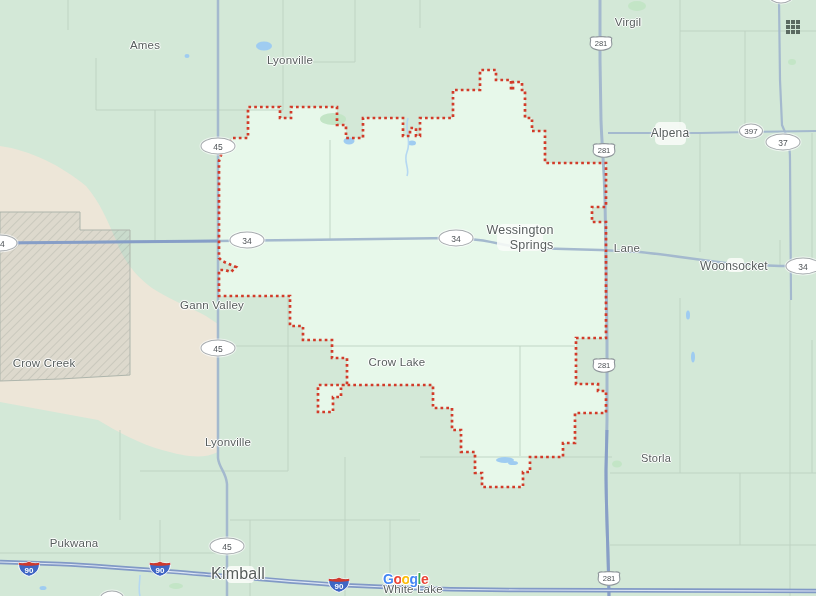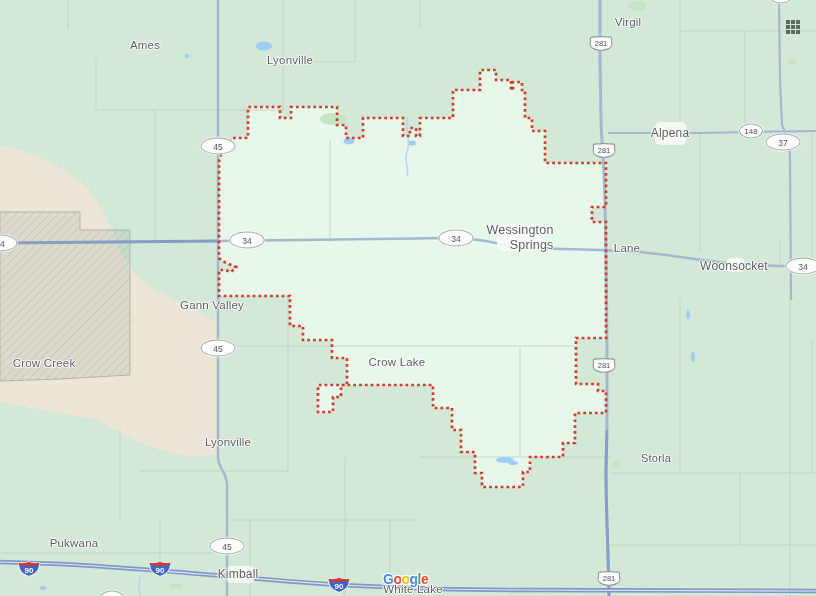--- a/index.html
+++ b/index.html
@@ -190,37 +190,37 @@
       </div>
       <div class="map-label" style="left: 228px; top: 443px; font-size: 11.5px;">
         <div>Lyonville</div>
       </div>
       <div class="map-label" style="left: 656px; top: 458px; font-size: 11px;">
         <div>Storla</div>
       </div>
       <div class="map-label" style="left: 74px; top: 544px; font-size: 11.5px;">
         <div>Pukwana</div>
       </div>
-      <div class="map-label" style="left: 238px; top: 574px; font-size: 12px;">
+      <div class="map-label" style="left: 238px; top: 574px; font-size: 16px;">
         <div>Kimball</div>
       </div>
       <div class="map-label" style="left: 413px; top: 590px; font-size: 11.5px;">
         <div>White Lake</div>
       </div>
     </div>
   <div class="layer shields-layer" id="shields-layer">
       <div class="shield circle shield-pos" style="left: 218px; top: 146px;">45</div>
       <div class="shield circle shield-pos" style="left: 218px; top: 348px;">45</div>
       <div class="shield circle shield-pos" style="left: 227px; top: 546px;">45</div>
       <div class="shield circle shield-pos" style="left: 0px; top: 243px;">34</div>
       <div class="shield circle shield-pos" style="left: 247px; top: 240px;">34</div>
       <div class="shield circle shield-pos" style="left: 456px; top: 238px;">34</div>
       <div class="shield circle shield-pos" style="left: 803px; top: 266px;">34</div>
       <div class="shield circle shield-pos" style="left: 783px; top: 142px;">37</div>
-      <div class="shield oval shield-pos" style="left: 751px; top: 131px;">148</div>
+      <div class="shield oval shield-pos" style="left: 751px; top: 131px;">397</div>
       <div class="shield oval shield-pos" style="left: 781px; top: -4px;">37</div>
       <div class="shield oval shield-pos" style="left: 112px; top: 598px;">50</div>
       <svg width="28" height="19" viewBox="0 0 28 19" class="shield-pos" style="left: 601px; top: 43px;">
       <path d="M3.2,4.6 C5.5,2.6 7.5,3.8 10,3.4 L14,3 L18,3.4 C20.5,3.8 22.5,2.6 24.8,4.6
                C23.8,6.6 24.2,8.2 24.8,10 C25.6,12.9 22.8,15.1 19.6,15.9 C17.4,16.5 15.6,16.8 14,16.8
                C12.4,16.8 10.6,16.5 8.4,15.9 C5.2,15.1 2.4,12.9 3.2,10 C3.8,8.2 4.2,6.6 3.2,4.6 Z" fill="#ffffff" stroke="#8f969b" stroke-width="1.1"></path>
       <text x="14" y="12.6" text-anchor="middle" font-size="7.6" fill="#4e5357" font-family="Liberation Sans, sans-serif">281</text>
     </svg>
       <svg width="28" height="19" viewBox="0 0 28 19" class="shield-pos" style="left: 604px; top: 150px;">
       <path d="M3.2,4.6 C5.5,2.6 7.5,3.8 10,3.4 L14,3 L18,3.4 C20.5,3.8 22.5,2.6 24.8,4.6

